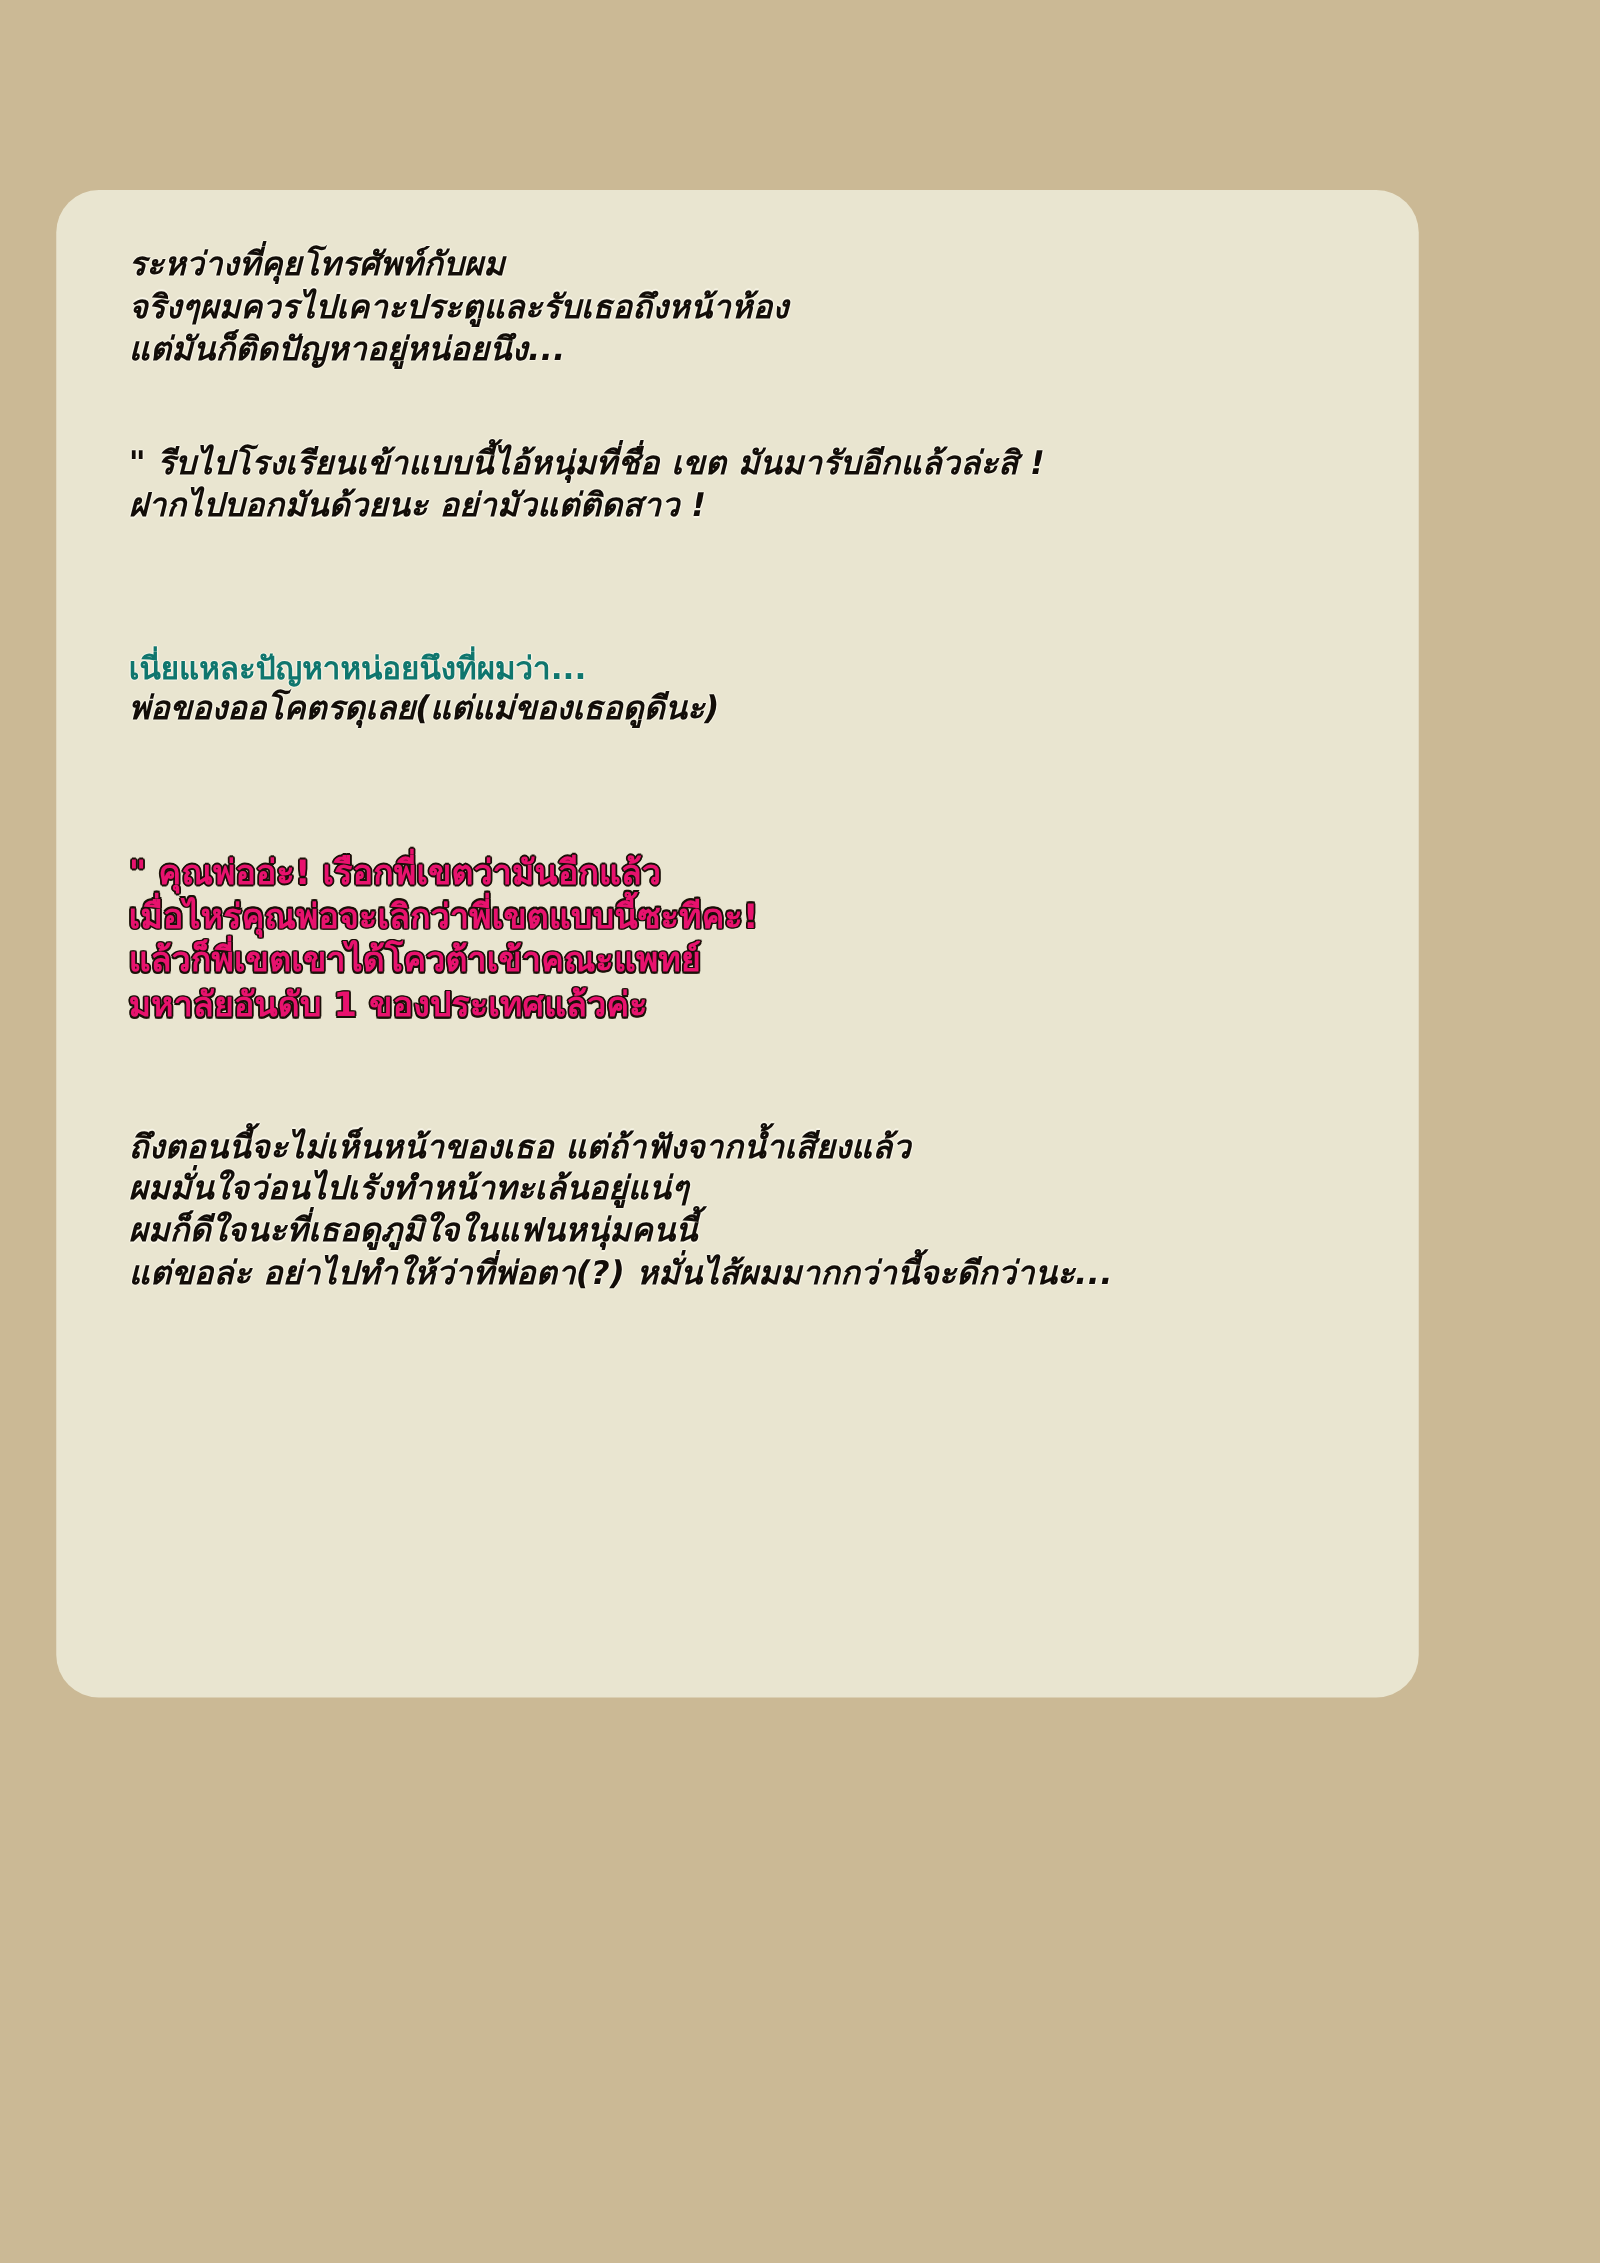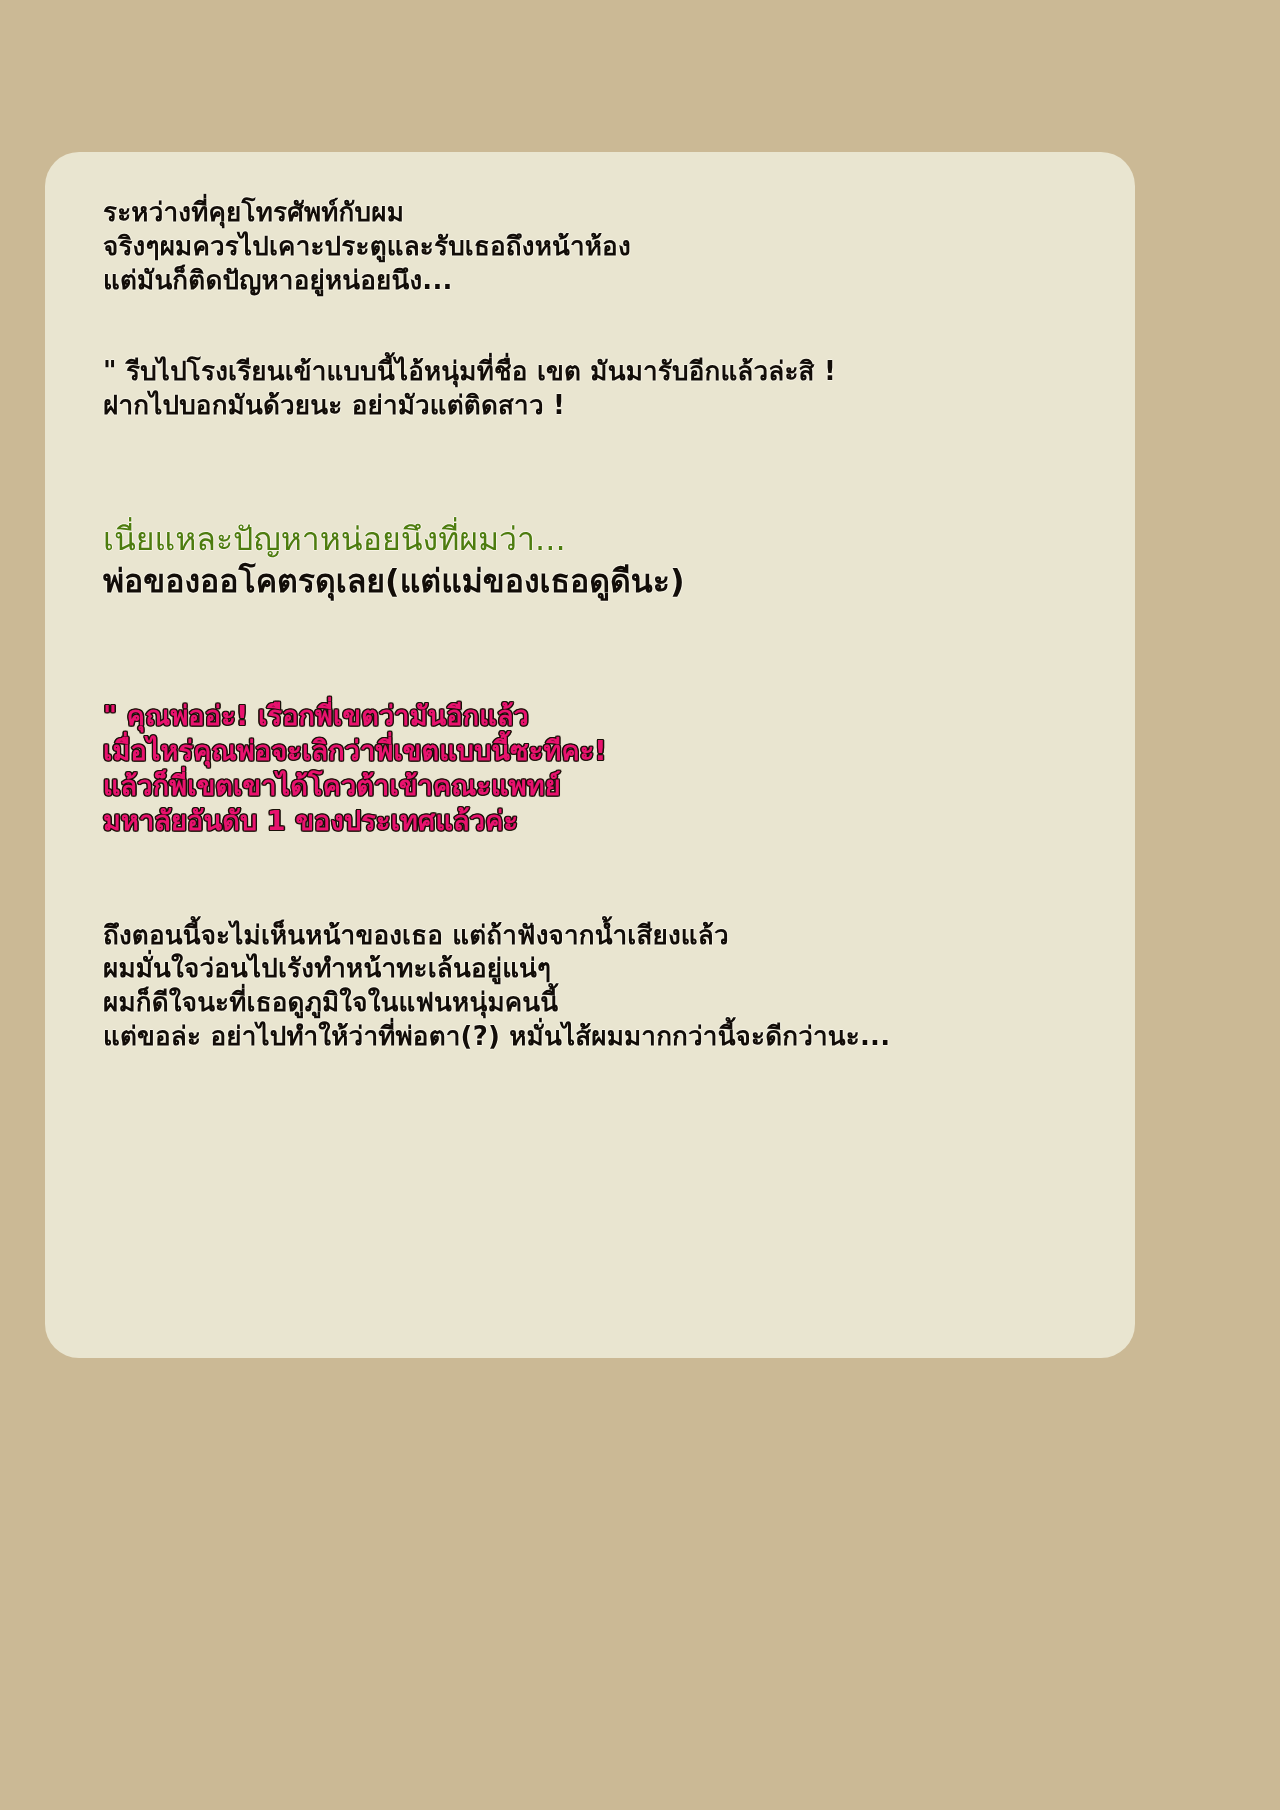--- a/index.html
+++ b/index.html
@@ -37,47 +37,49 @@
   }
   
   .blk {
     font-size: 26px;
     font-weight: 700;
     color: #120d08;
     letter-spacing: 0.2px;
     text-shadow:
        1px 0 0 #f7f4e6, -1px 0 0 #f7f4e6,
        0 1px 0 #f7f4e6, 0 -1px 0 #f7f4e6;
+    font-style: italic;
   }
   .pink {
     font-size: 27px;
     font-weight: 700;
     color: #e8126e;
     letter-spacing: 0.2px;
     text-shadow:
        1.4px 0 0 #1a1008, -1.4px 0 0 #1a1008,
        0 1.4px 0 #1a1008, 0 -1.4px 0 #1a1008,
        1px 1px 0 #1a1008, -1px -1px 0 #1a1008,
        1px -1px 0 #1a1008, -1px 1px 0 #1a1008;
   }
   .big {
-    font-size: 32px;
-    font-weight: 400;
-    color: #4d7c0f;
+    font-size: 25px;
+    font-weight: 700;
+    color: #0f766e;
     text-shadow:
        1px 0 0 #f7f4e6, -1px 0 0 #f7f4e6,
        0 1px 0 #f7f4e6, 0 -1px 0 #f7f4e6;
   }
   .sub {
-    font-size: 32px;
+    font-size: 26px;
     font-weight: 700;
     color: #120d08;
     text-shadow:
        1px 0 0 #f7f4e6, -1px 0 0 #f7f4e6,
        0 1px 0 #f7f4e6, 0 -1px 0 #f7f4e6;
+    font-style: italic;
   }
   .gap-md { height: 58px; }
   .gap-lg { height: 96px; }
   .gap-xl { height: 80px; }
 </style>
 </head>
 <body>
 
 <div class="page">
   <div class="text-layer">

